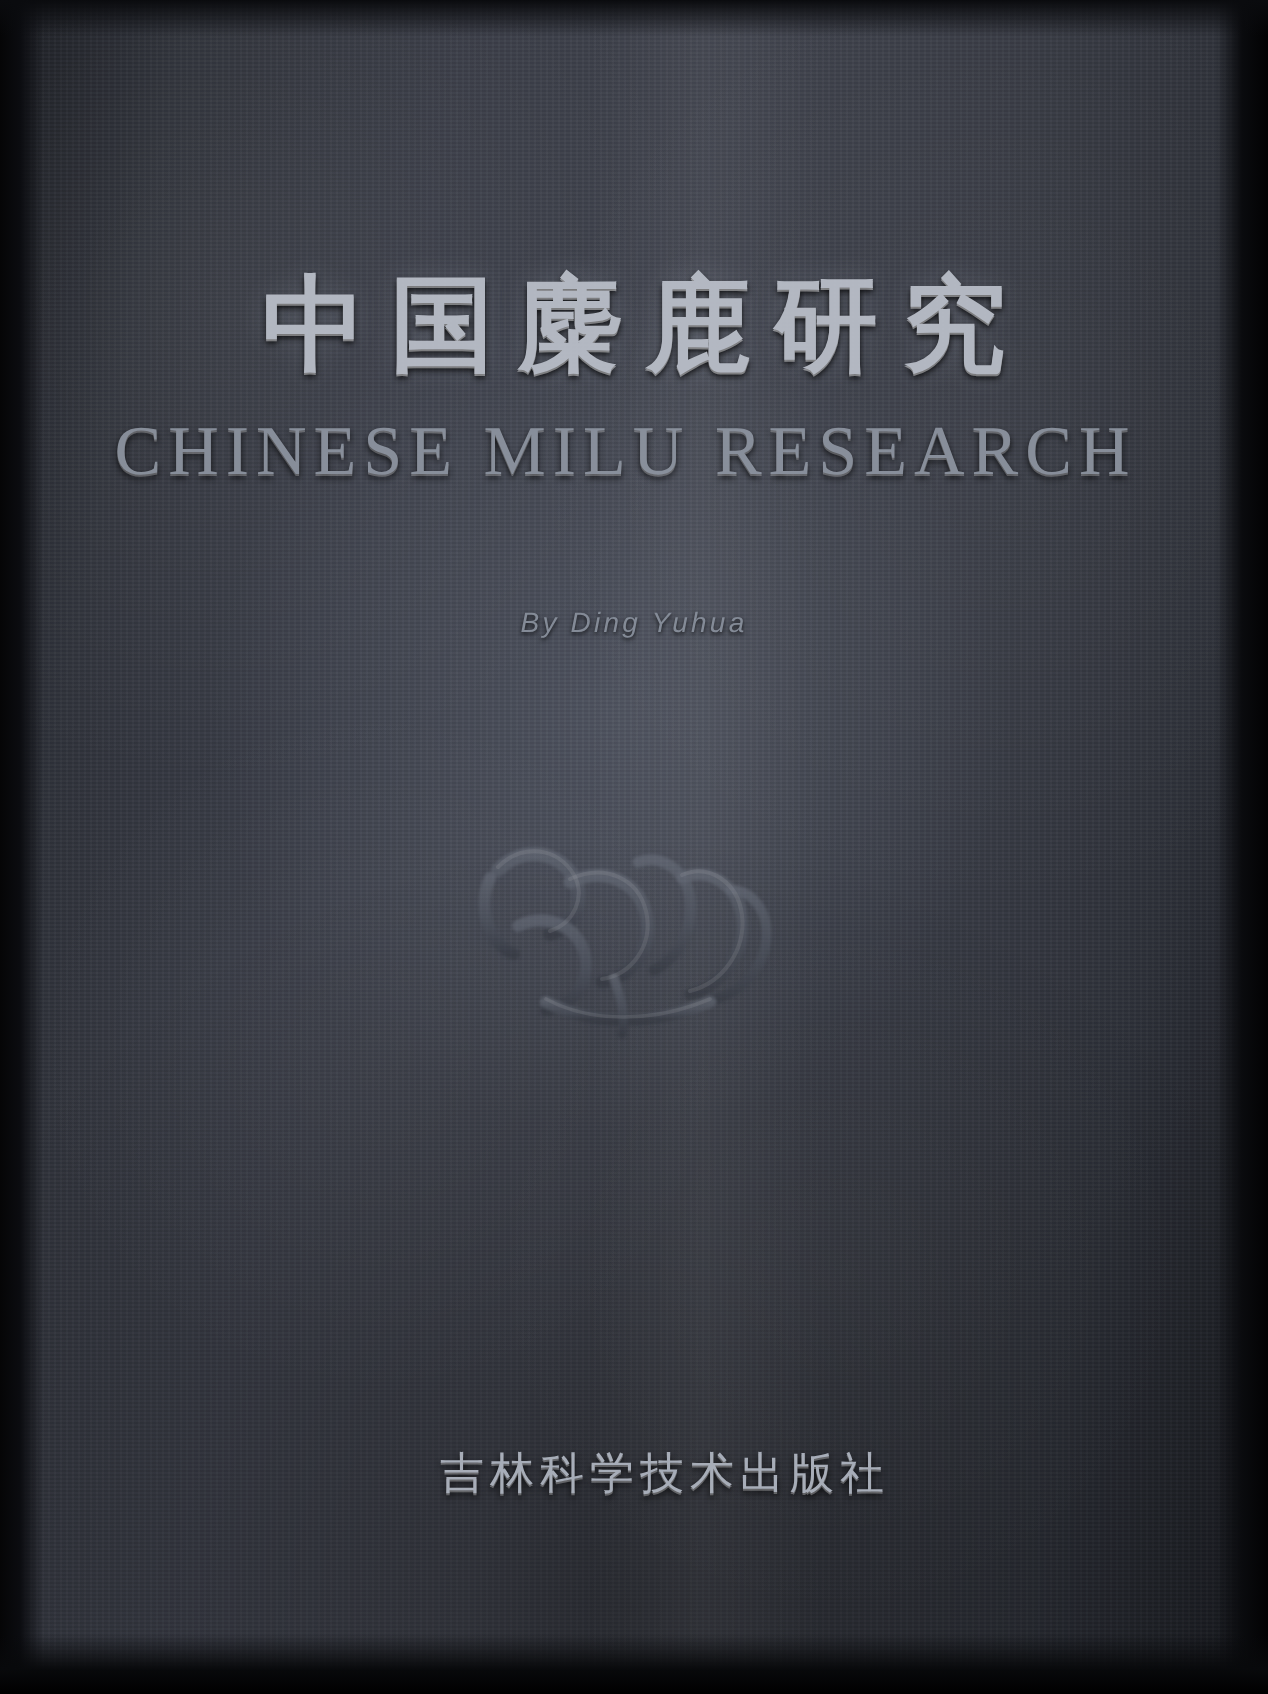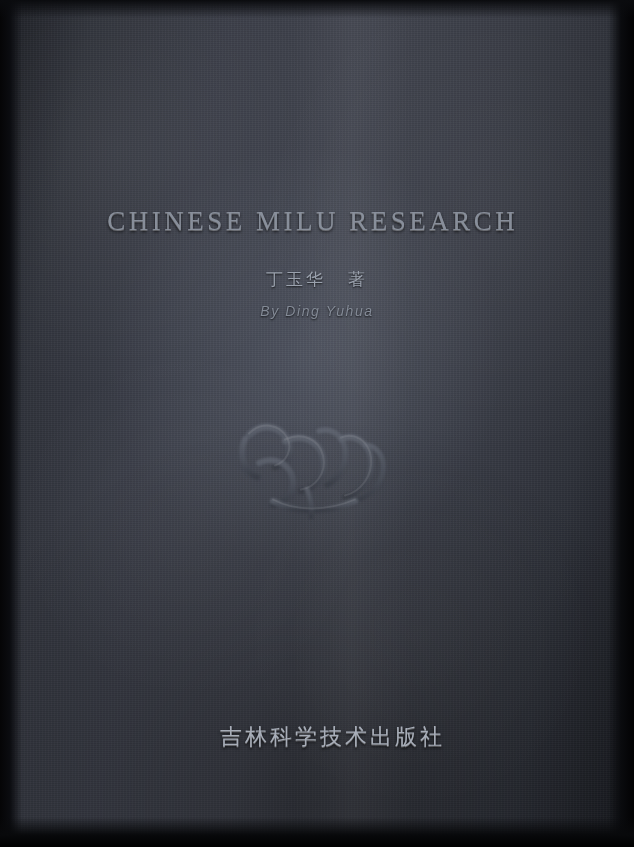--- a/index.html
+++ b/index.html
@@ -94,21 +94,21 @@
       0 2px 3px rgba(0,0,0,0.85),
       0 0 14px rgba(180,190,205,0.22);
     opacity: 0.95;
   }
 
   #title-en {
     position: absolute;
     top: 206px;
     left: 0; right: 12px;
     font-family: "Liberation Serif", serif;
-    font-size: 27px;
+    font-size: 35px;
     letter-spacing: 3.5px;
     text-indent: 3.5px;
     color: #8e95a1;
     text-shadow:
       0 1px 0 rgba(255,255,255,0.28),
       0 2px 3px rgba(0,0,0,0.8);
     opacity: 0.92;
   }
 
   #author-cn {
@@ -192,26 +192,24 @@
 <body>
 
 <div id="book-cover">
 
   <div id="cover-texture"></div>
   <div id="cover-mottle"></div>
   <div id="sheen"></div>
 
   <div class="content">
 
+    <div id="title-cn">中国麋鹿研究</div>
 
     <div id="title-en">CHINESE MILU RESEARCH</div>
 
-    <div id="author-cn">
-      <span>丁玉华</span><span class="sep"></span><span>著</span>
-    </div>
 
     <div id="author-en">By Ding Yuhua</div>
 
     <div id="deer-emblem">
       <svg width="200" height="130" viewBox="0 0 200 130" aria-hidden="true">
         <defs>
           <linearGradient id="embossStroke" x1="0" y1="0" x2="0" y2="1">
             <stop offset="0%" stop-color="#767d8a" stop-opacity="0.85"></stop>
             <stop offset="55%" stop-color="#585f6c" stop-opacity="0.7"></stop>
             <stop offset="100%" stop-color="#2b2f38" stop-opacity="0.8"></stop>

